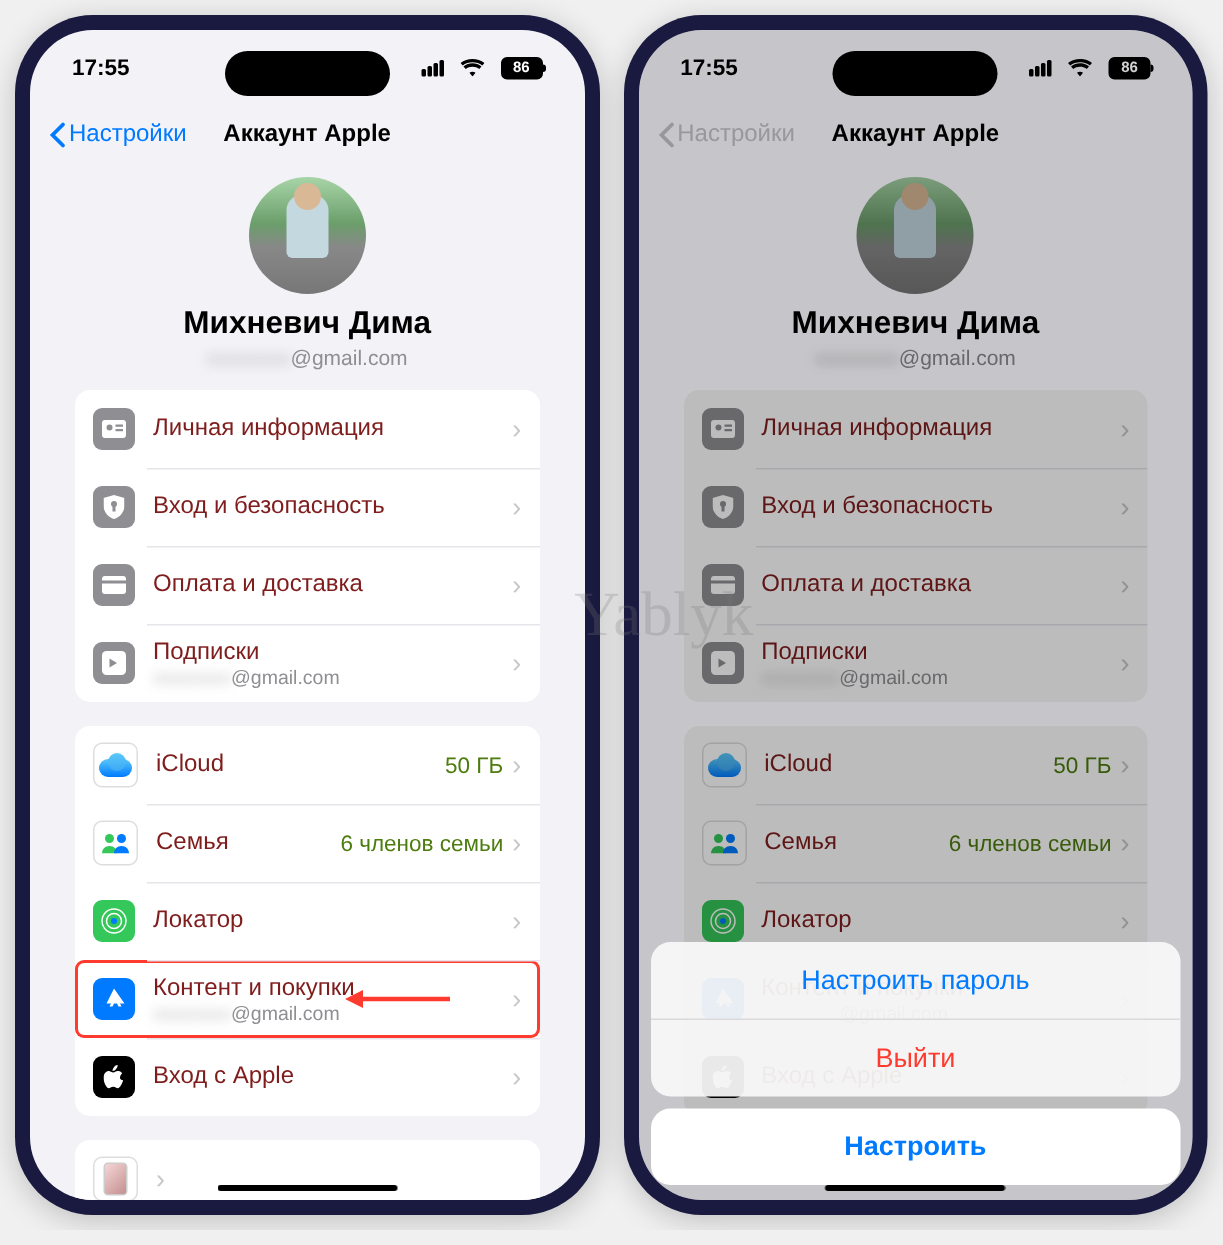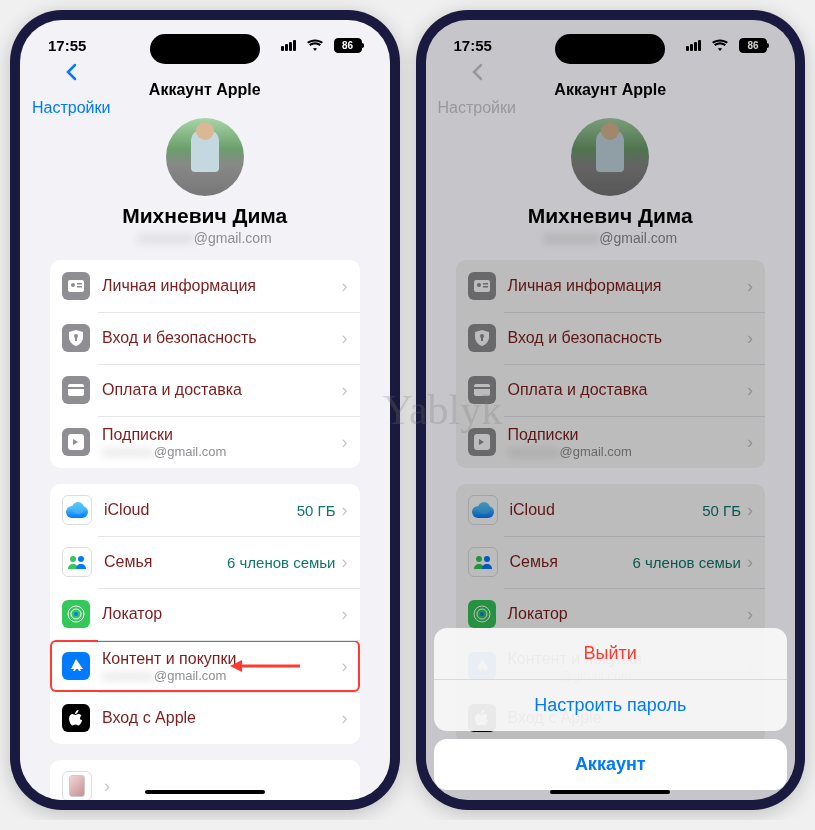--- a/index.html
+++ b/index.html
@@ -68,22 +68,21 @@
     display: flex;
     align-items: center;
     position: relative;
     padding: 0 12px;
   }
   .back-btn {
     display: flex;
     align-items: center;
     color: #007aff;
     font-size: 16px;
-    gap: 18px;
-    flex-direction: column;
+    gap: 2px;
   }
   .back-btn.disabled { color: #bababf; }
   .nav-title {
     position: absolute;
     left: 50%;
     transform: translateX(-50%);
     font-size: 16px;
     font-weight: 600;
     color: #000;
   }
@@ -155,21 +154,21 @@
     font-size: 15px;
   }
   .ico-gray { background: #8e8e93; }
   .ico-blue { background: #007aff; }
   .ico-green { background: #34c759; }
   .ico-black { background: #000; }
   .ico-white { background: #fff; border:1px solid #ddd; }
   .row-text { flex: 1; min-width: 0; }
   .row-label { font-size: 16px; color: #7f1d1d; line-height: 1.2; }
   .row-sub { font-size: 13px; color: #8e8e93; line-height: 1.2; }
-  .row-detail { font-size: 15px; color: #0f766e; margin-right: 6px; }
+  .row-detail { font-size: 15px; color: #4d7c0f; margin-right: 6px; }
   .chevron { color: #c7c7cc; font-size: 18px; }
   .highlighted { box-shadow: inset 0 0 0 2px #ff3b30; border-radius: 6px; }
   
   .arrow-annotation {
     position: absolute;
     right: 60px;
     top: 50%;
     transform: translateY(-50%);
     pointer-events: none;
   }
@@ -563,22 +562,22 @@
               <div class="row-label">Вход с Apple</div>
             </div>
           <span class="chevron">›</span>
         </div>
       </div>
     </div>
 
     <div class="dimmer"></div>
     <div class="action-sheet">
       <div class="sheet-group">
+        <div class="sheet-btn">Настроить пароль</div>
         <div class="sheet-btn destructive">Выйти</div>
-        <div class="sheet-btn">Настроить пароль</div>
-      </div>
-      <div class="sheet-cancel">Аккаунт</div>
+      </div>
+      <div class="sheet-cancel">Настроить</div>
     </div>
     <div class="home-indicator"></div>
   </div>
 </div>
 
 <div class="watermark">Yablyk</div>
 
 </body></html>

